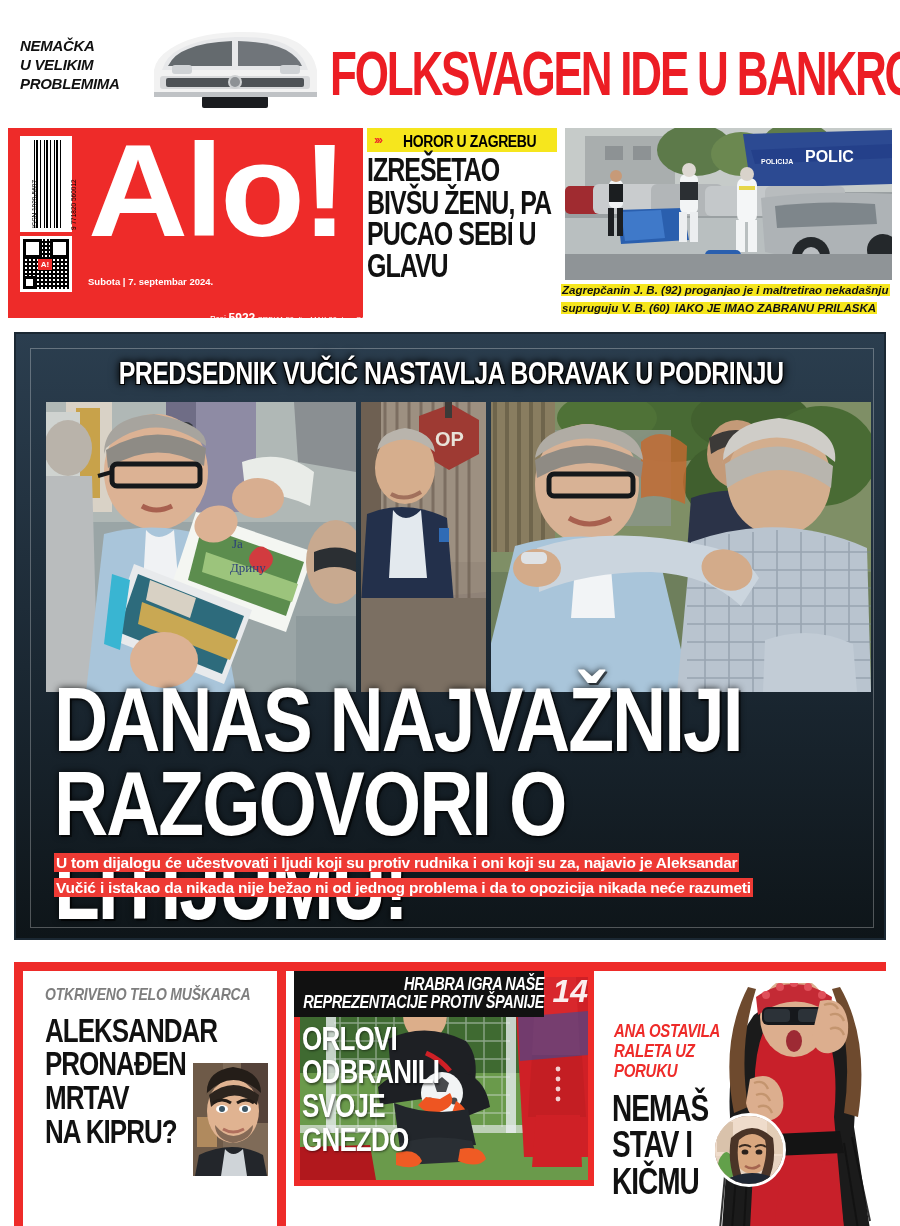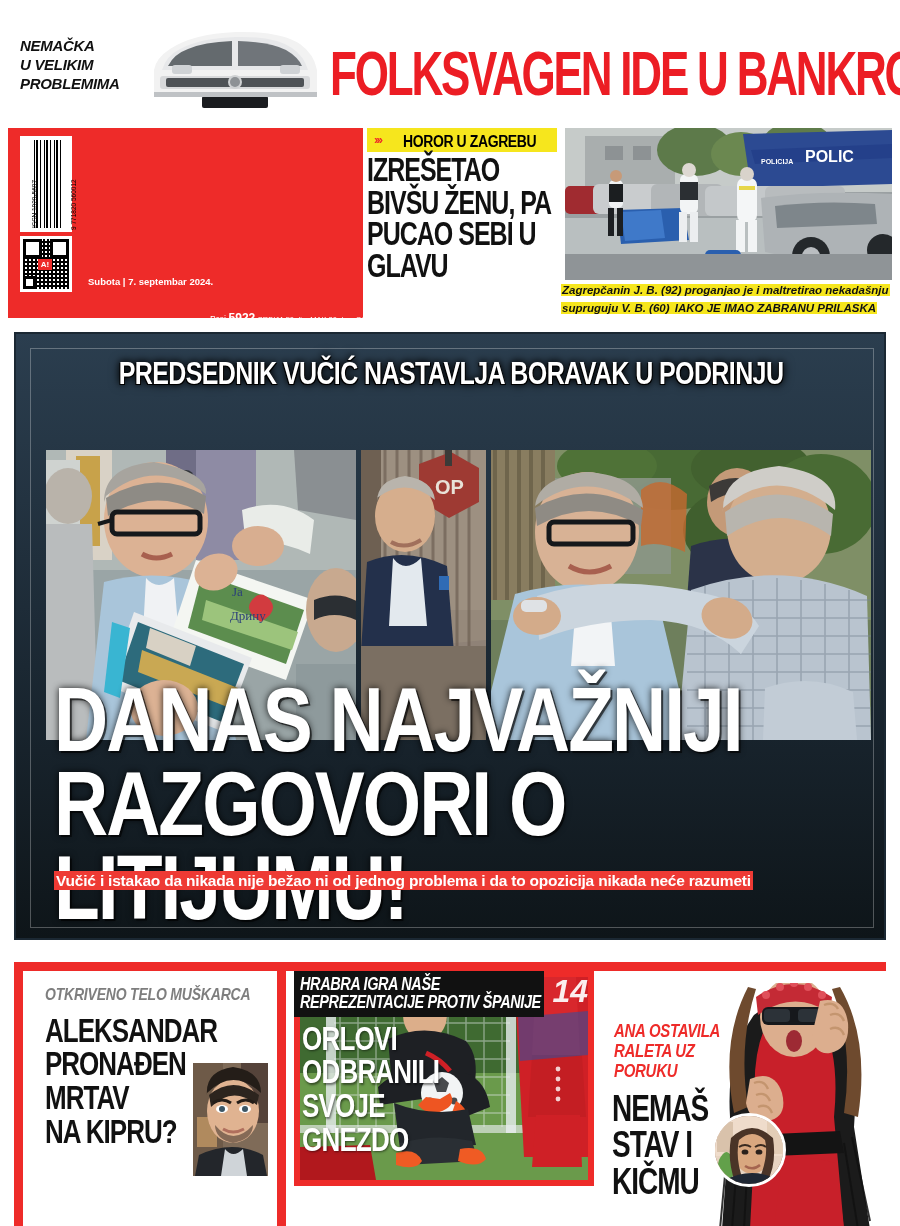--- a/index.html
+++ b/index.html
@@ -94,21 +94,21 @@
     border:2px solid #1b2833; }
   .feature-inner { position:absolute; left:14px; top:14px; width:844px; height:580px;
     border:1px solid rgba(255,255,255,0.28); }
   .feature-kicker { position:absolute; left:40px; top:22px; width:790px;
     color:#fff; font-size:25px; font-weight:bold; letter-spacing:-0.6px;
     text-align:center; text-transform:uppercase;
     transform:scaleY(1.22); transform-origin:center top;
     text-shadow:0 0 6px #000, 0 0 10px #000, 1px 1px 0 #000, -1px 1px 0 #000;
     white-space:nowrap; }
   .photos { position:absolute; left:30px; top:68px; width:840px; height:300px; display:flex; gap:5px; }
-  .ph { position:relative; overflow:hidden; background:#7e8a90;margin-top:48px; }
+  .ph { position:relative; overflow:hidden; background:#7e8a90; }
   .ph-a { width:310px; height:290px; }
   .ph-b { width:125px; height:290px; }
   .ph-c { width:380px; height:290px; }
   .main-head { position:absolute; left:38px; top:345px; width:810px; color:#fff;
     font-size:75px; font-weight:bold; line-height:0.93; letter-spacing:-2px;
     text-transform:uppercase; transform:scaleY(1.2); transform-origin:left top;
     text-shadow:0 0 7px rgba(0,0,0,.85), 2px 2px 0 rgba(0,0,0,.6); }
   .main-sub { position:absolute; left:38px; top:516px; width:812px; }
   .main-sub .ln { display:inline; background:#ee3a34; color:#fff; font-size:15.5px;
     font-weight:bold; line-height:1.62; letter-spacing:-0.2px;
@@ -129,21 +129,21 @@
     font-size:26px; font-weight:bold; line-height:1.0; letter-spacing:-1px;
     text-transform:uppercase; transform:scaleY(1.3); transform-origin:left top; }
   .b1-photo { position:absolute; left:170px; top:92px; width:75px; height:113px;
     overflow:hidden; background:#8d7d72; }
 
   .b2 { position:absolute; left:280px; top:0; width:300px; height:215px;
         background:#ee2b29; padding:6px; }
   .b2-photo { position:absolute; left:6px; top:6px; width:288px; height:203px;
         overflow:hidden; background:#3f6030; }
   .b2-tagwrap { position:absolute; left:0; top:0; width:250px; height:46px;
-        background:#111; z-index:3; }
+        background:#111; z-index:3;text-align:right; }
   .b2-tag { position:absolute; left:6px; top:4px; width:244px; color:#fff;
         font-size:14.5px; font-weight:bold; font-style:italic; line-height:1.05;
         letter-spacing:-0.4px; text-transform:uppercase;
         transform:scaleY(1.22); transform-origin:left top; }
   .b2-head { position:absolute; left:8px; top:50px; width:145px; color:#fff;
         font-size:26px; font-weight:bold; line-height:1.0; letter-spacing:-0.8px;
         text-transform:uppercase; z-index:3;
         transform:scaleY(1.3); transform-origin:left top;
         text-shadow:1px 1px 2px rgba(0,0,0,.5); }
   .b2-number { position:absolute; right:6px; top:2px; color:#fff; font-size:32px;
@@ -202,20 +202,23 @@
         <div class="issn-r">9 771820 560012</div>
       </div>
       <div class="qr-box">
         <div class="qr">
           <span class="qr-c3"></span>
           <span class="qr-logo">A!</span>
         </div>
       </div>
     </div>
 
+    <div class="logo-alo">
+      <div class="glyphs">Alo!</div>
+    </div>
 
     <div class="mast-meta">
       <div class="mast-date">Subota | 7. septembar 2024.</div>
       <div class="mast-issue">
         <span>Broj</span>
         <b>5922</b>
         <span class="small">SRBIJA 50 din, MAK 30 den, CG 1 €, BIH 0,50 KM</span>
       </div>
     </div>
   </div>
@@ -394,21 +397,21 @@
         </svg>
       </div>
     </div>
 
     <div class="main-head">
       <div>DANAS NAJVAŽNIJI</div>
       <div>RAZGOVORI O LITIJUMU!</div>
     </div>
 
     <div class="main-sub">
-      <br>
+      <span class="ln">U tom dijalogu će učestvovati i ljudi koji su protiv rudnika i oni koji su za, najavio je Aleksandar</span><br>
       <span class="ln">Vučić i istakao da nikada nije bežao ni od jednog problema i da to opozicija nikada neće razumeti</span>
     </div>
   </div>
 
   <div class="bottom-rule"></div>
 
   <div class="bot">
 
     <div class="b1">
       <div class="b1-kicker">OTKRIVENO TELO MUŠKARCA</div>

